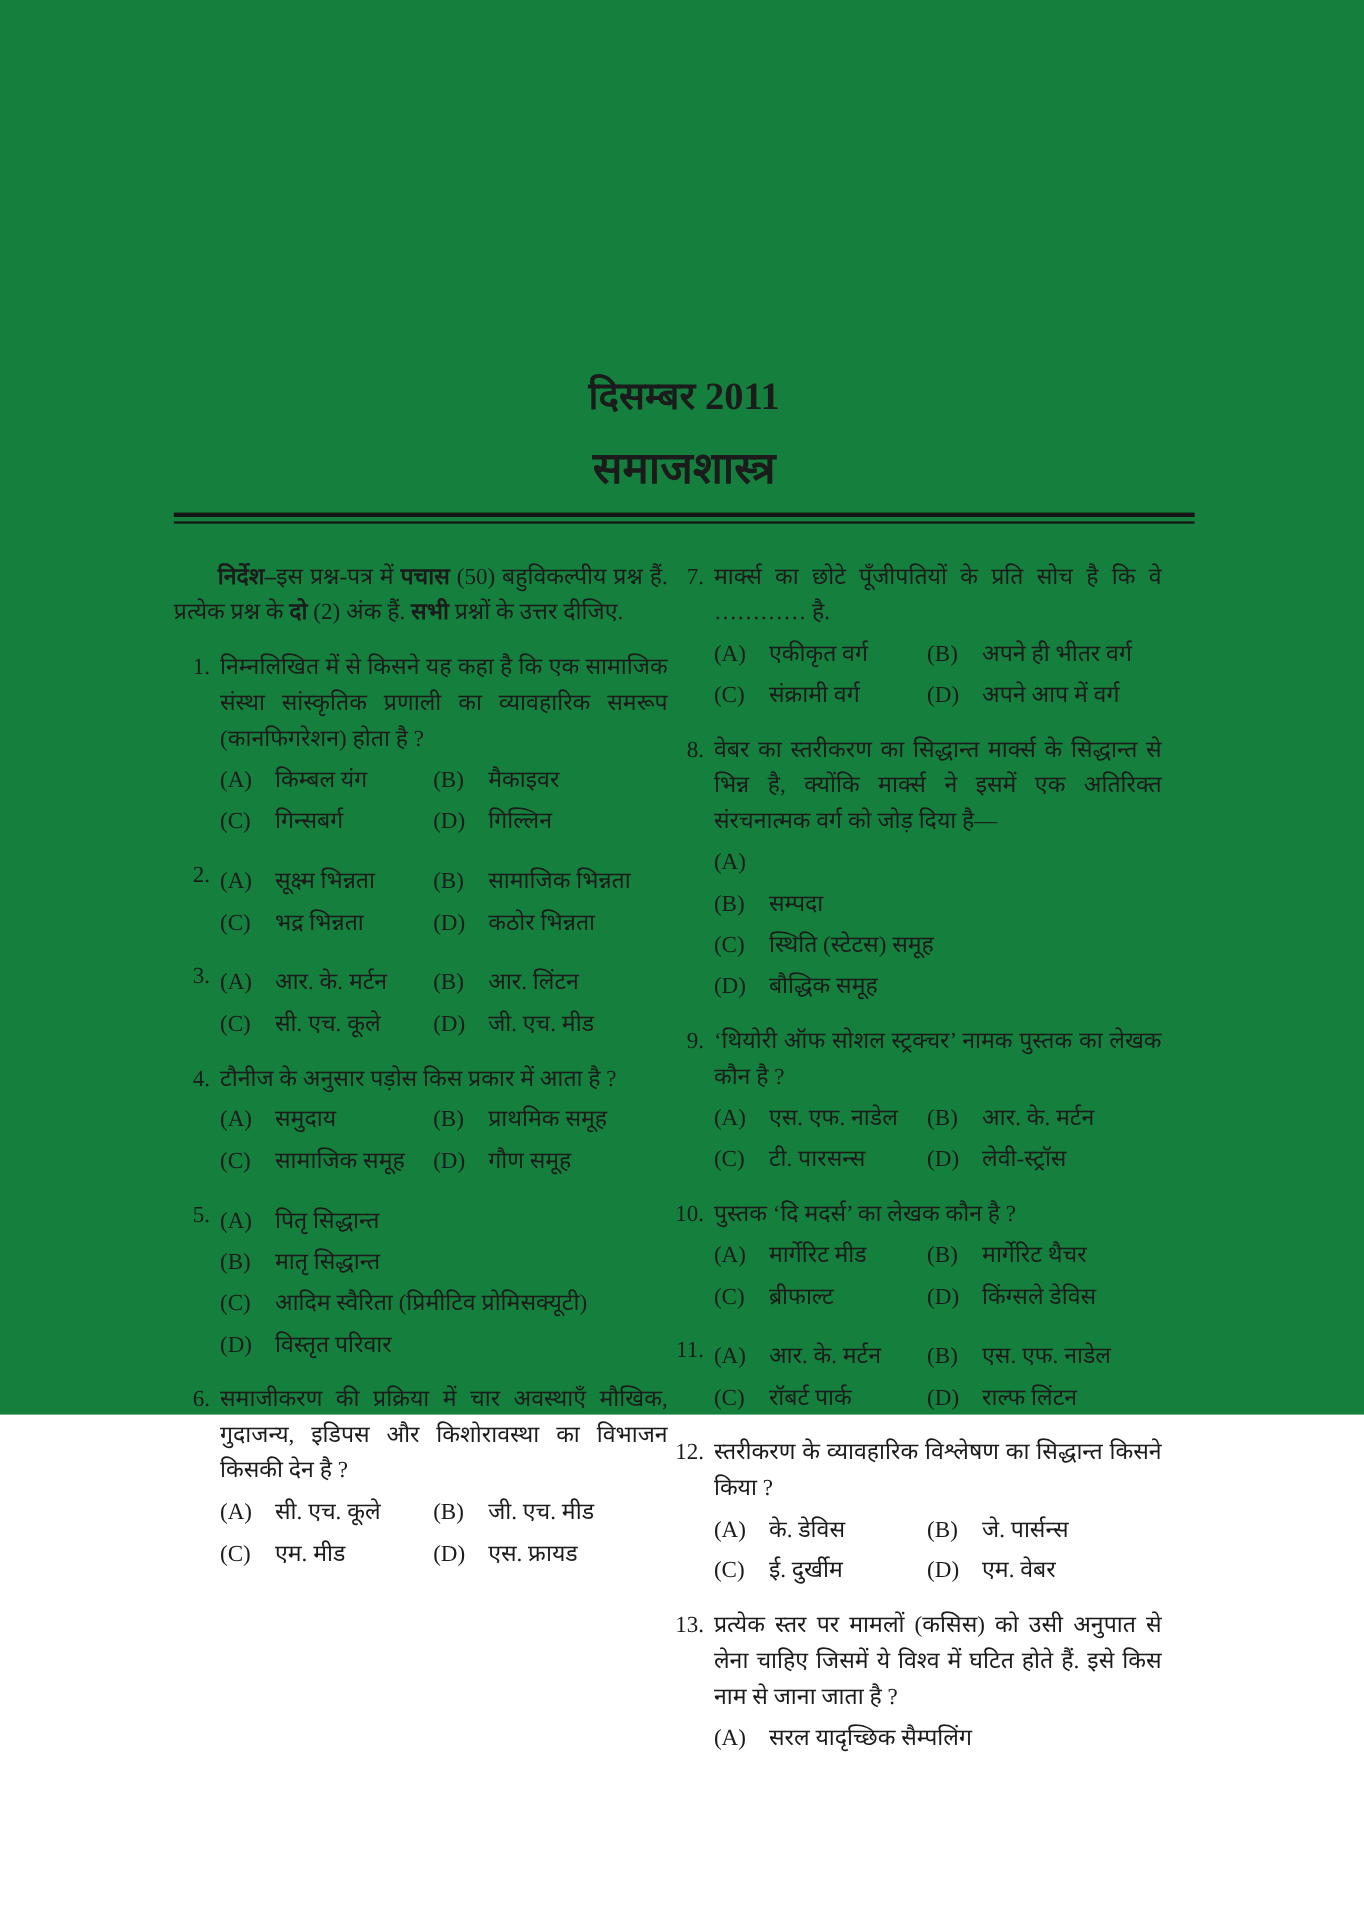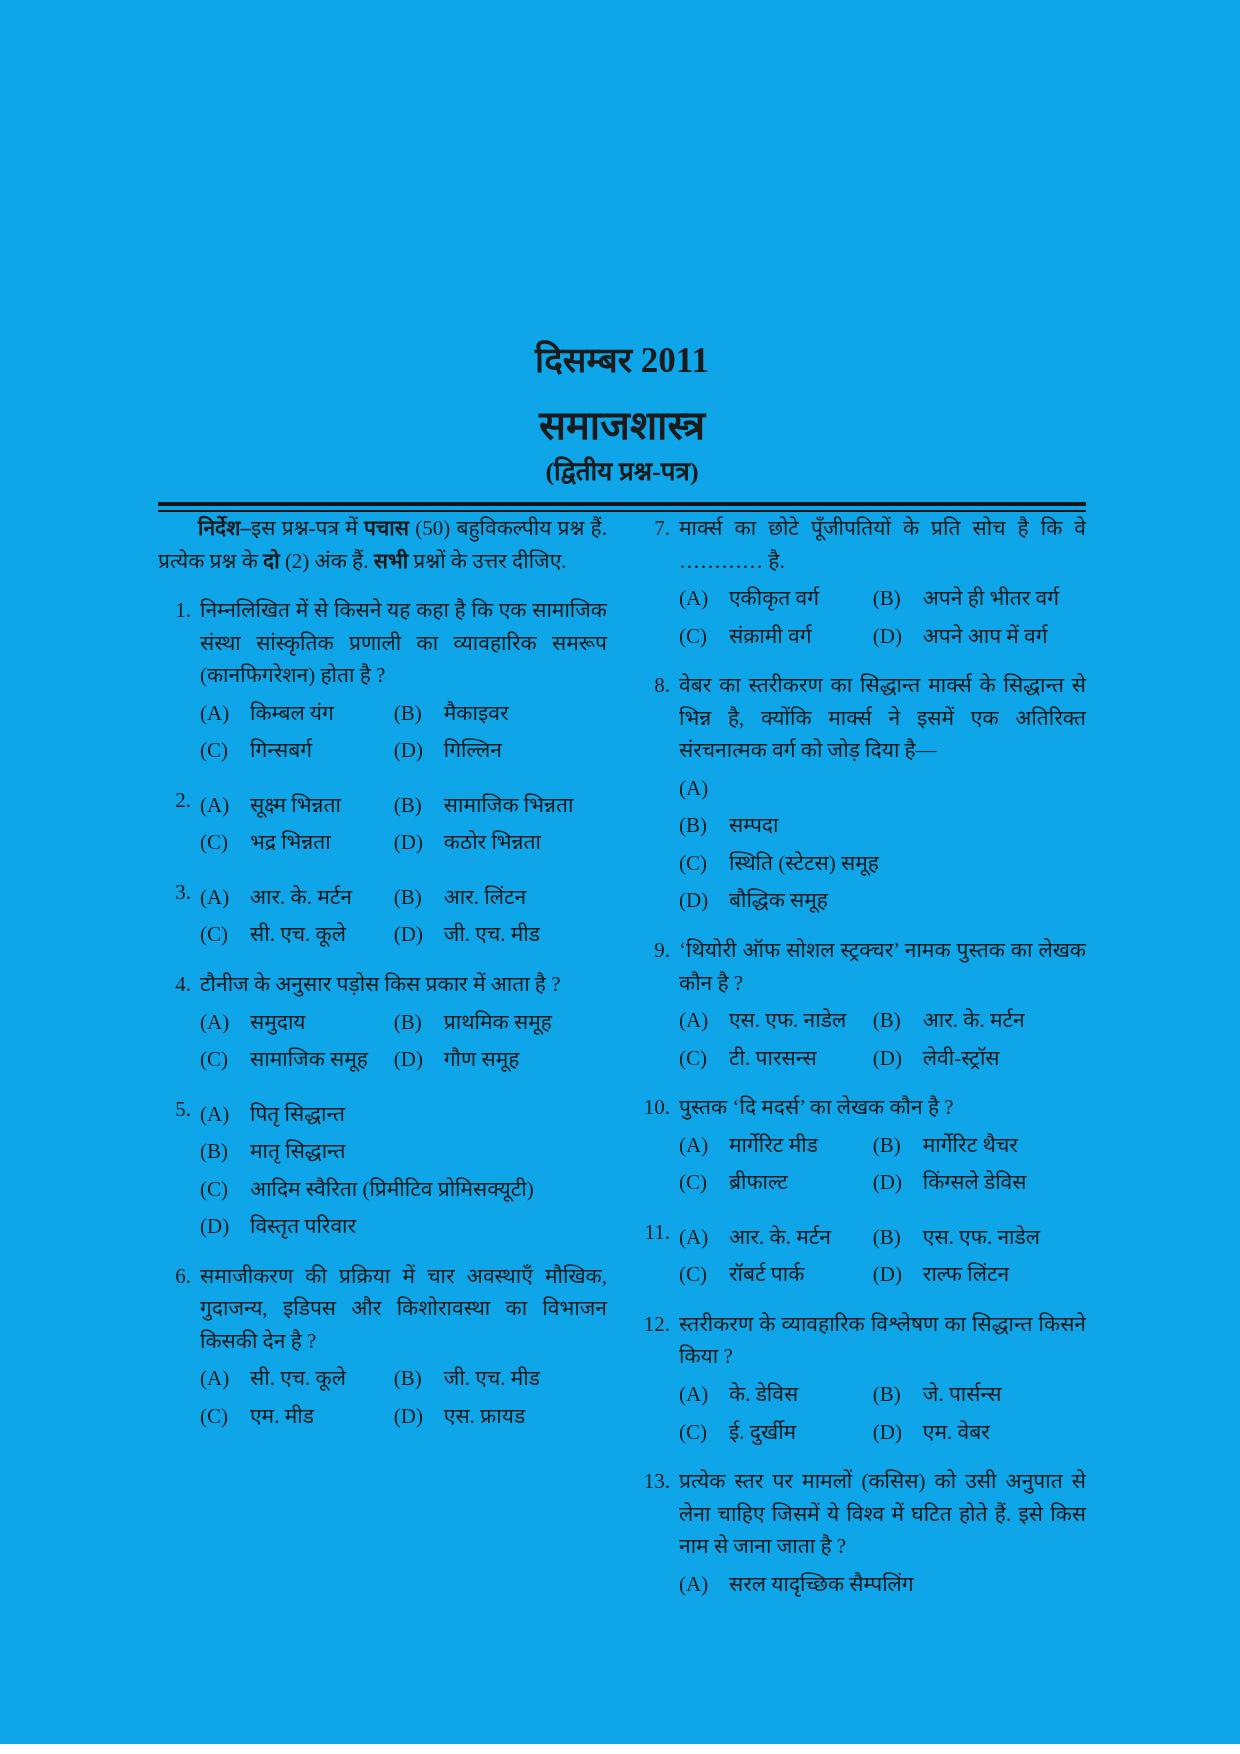--- a/index.html
+++ b/index.html
@@ -10,22 +10,22 @@
   body {
     width: 1240px;
     height: 1754px;
     font-family: "Liberation Serif", "DejaVu Serif", serif;
     color: #1b1b1b;
     overflow: hidden;
   }
   .sheet {
     position: relative;
     width: 1240px;
-    height: 1744px;
-    background: #0ea5e9;
+    height: 1286px;
+    background: #15803d;
   }
   .content {
     position: absolute;
     left: 158px;
     top: 338px;
     width: 928px;
   }
   .title-block {
     text-align: center;
   }
@@ -47,21 +47,21 @@
     margin-top: 4px;
   }
   .header-rule {
     margin-top: 14px;
     height: 4px;
     border-top: 4px solid #151515;
     border-bottom: 2px solid #151515;
   }
   .cols {
     display: flex;
-    gap: 30px;
+    margin-top: 32px;
   }
   .col {
     width: 449px;
     flex: none;
     font-size: 21px;
     line-height: 1.55;
   }
   .instructions {
     text-align: justify;
     text-indent: 40px;
@@ -111,21 +111,20 @@
 </style>
 </head>
 <body>
 
 <div class="sheet">
   <div class="content">
 
     <div class="title-block">
       <div class="date-title">दिसम्बर 2011</div>
       <div class="subject-title">समाजशास्त्र</div>
-      <div class="paper-subtitle">(द्वितीय प्रश्न-पत्र)</div>
     </div>
 
     <div class="header-rule"></div>
 
     <div class="cols">
 
       <div class="col">
 
         <p class="instructions" style="margin:0"><span class="b">निर्देश–</span><span>इस प्रश्न-पत्र में </span><span class="b">पचास</span><span> (50) बहुविकल्पीय प्रश्न हैं. प्रत्येक प्रश्न के </span><span class="b">दो</span><span> (2) अंक हैं. </span><span class="b">सभी</span><span> प्रश्नों के उत्तर दीजिए.</span></p>
 

